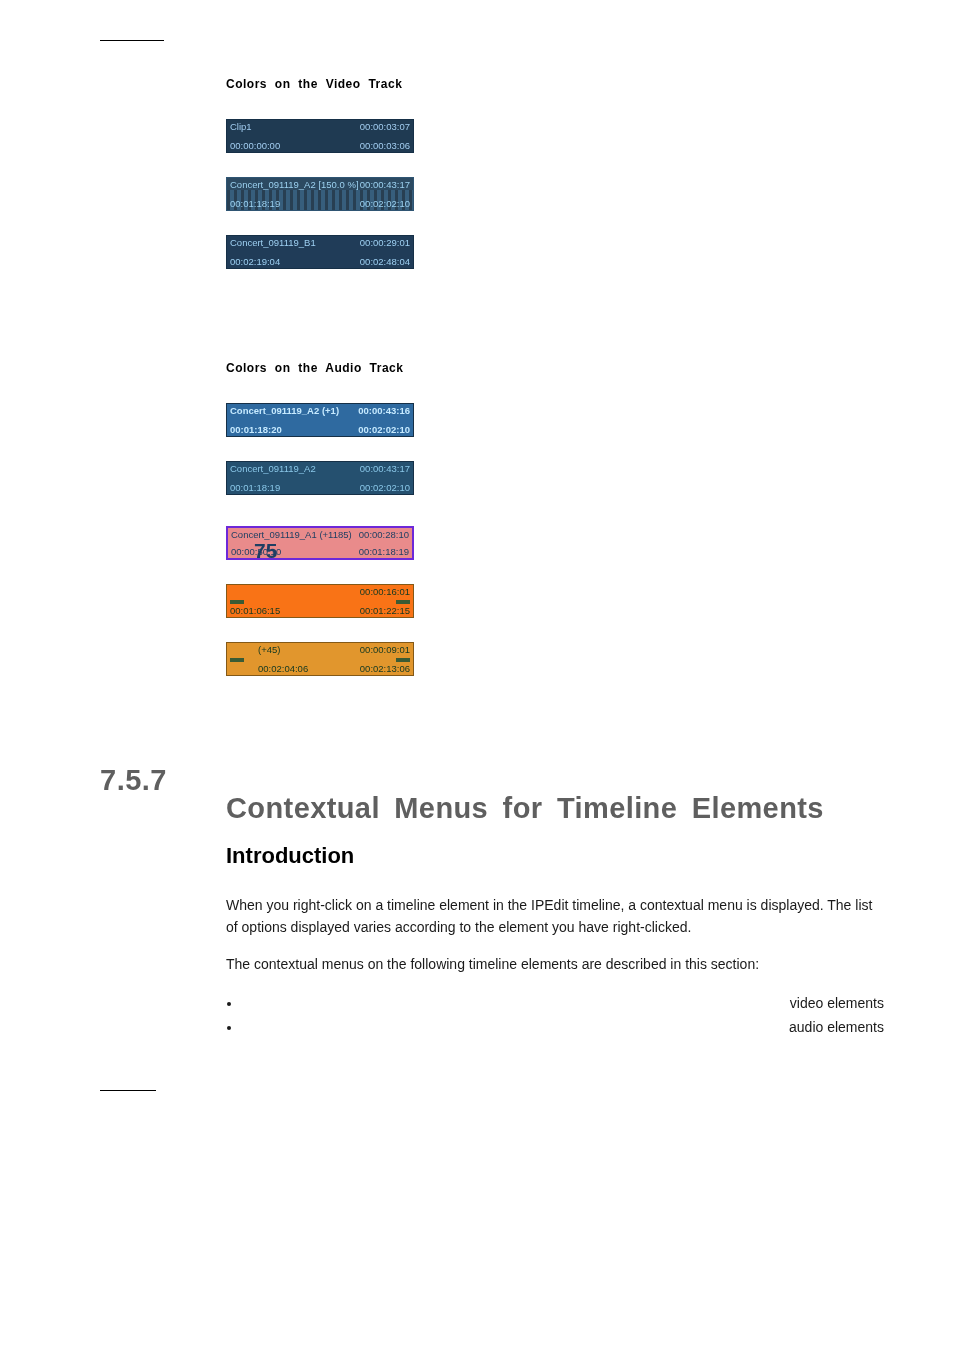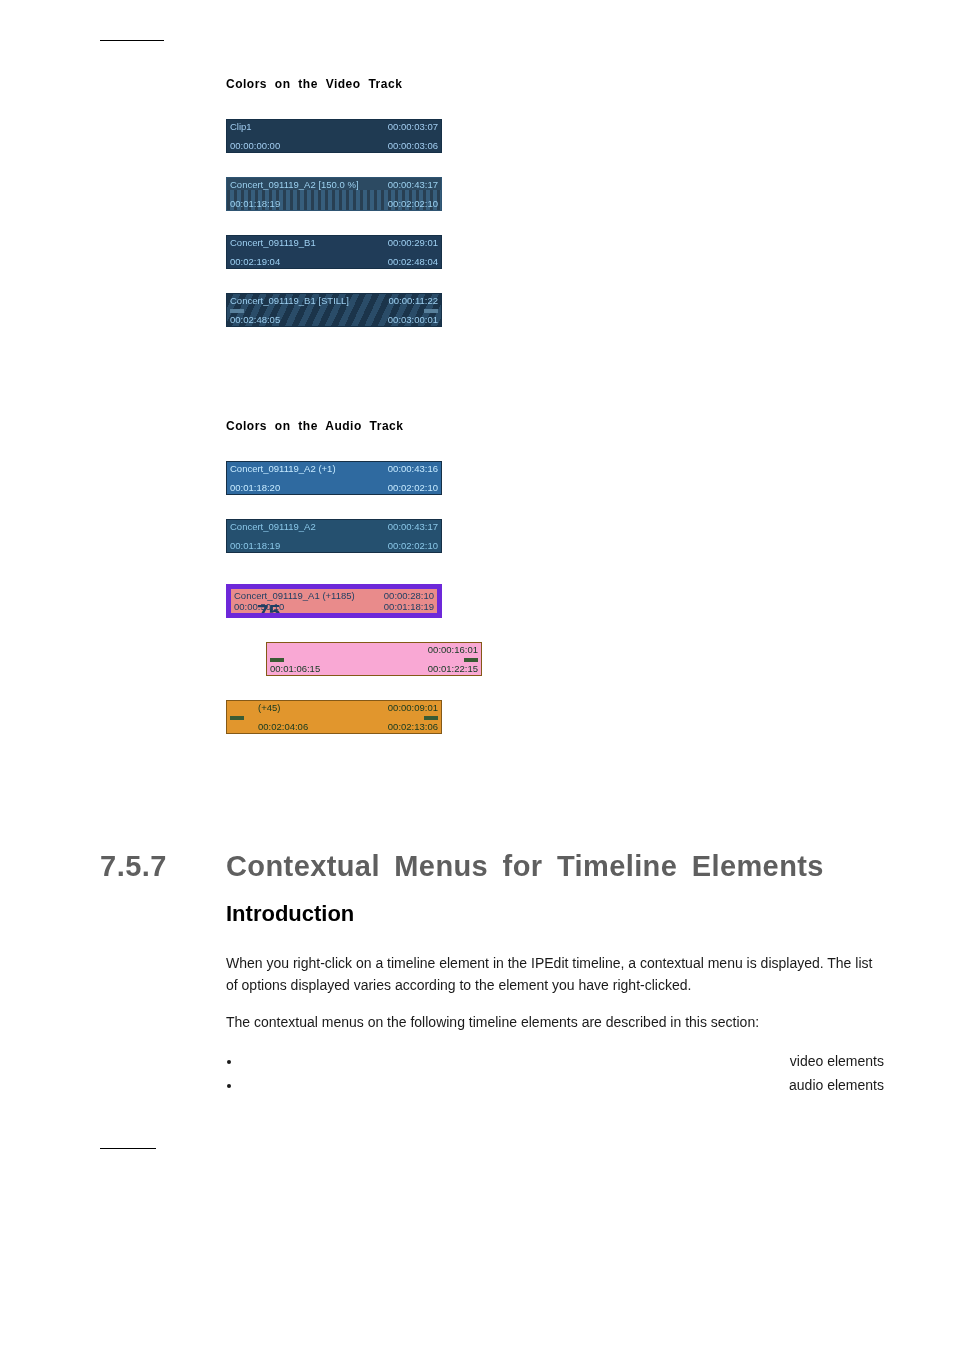--- a/index.html
+++ b/index.html
@@ -30,21 +30,21 @@
   }
   .subhead-intro {
     font-size: 22px;
     font-weight: bold;
     margin: 0 0 26px 0;
   }
   .clipwrap {
     margin-bottom: 24px;
   }
   .clip {
-    width: 216px;
+    width: 188px;
     height: 34px;
     position: relative;
     font-family: Arial, sans-serif;
     font-size: 9.5px;
     line-height: 1;
     overflow: hidden;
   }
   .clip .lbl {
     position: absolute;
     white-space: nowrap;
@@ -76,38 +76,38 @@
   .v4 {
     background: #23405a;
     border: 1px solid #163047;
     color: #aed0ec;
     background-image: repeating-linear-gradient(115deg,#1b344a 0,#1b344a 6px,#2a4c68 6px,#2a4c68 12px);
   }
   .v4 .lbl { color: #9cceee; }
   .v4 .bar { position:absolute; width:14px; height:4px; background:#58809c; }
 
   
-  .a1 { background: #2f6aa0; border: 1px solid #163047; color: #b8dffb; }
+  .a1 { background: #2f6aa0; border: 1px solid #163047; color: #b8dffb; font-weight: bold; }
   .a1 .lbl { color: #c6eaff; }
   .a2 { background: #25506f; border: 1px solid #163047; color: #7cbfe4; }
   .a2 .lbl { color: #8ac7e8; }
-  .a3 { background: #e98b8b; border: 5px solid #6d28d9; color: #2b4666; margin-top: 31px; }
+  .a3 { background: #e98b8b; border: 2px solid #6d28d9; color: #2b4666; margin-top: 31px; }
   .a3 .lbl { color: #1f3f63; }
-  .a4 { background: #f9a8d4; border: 1px solid #845917; color: #153a22; margin-left: 40px; }
+  .a4 { background: #f97316; border: 1px solid #845917; color: #153a22; }
   .a4 .lbl { color: #123821; }
   .a4 .bar { position:absolute; width:14px; height:4px; background:#3a5b34; }
   .a5 { background: #e1962d; border: 1px solid #845917; color: #153a22; }
   .a5 .lbl { color: #123821; padding-left: 28px; }
   .a5 .bar { position:absolute; width:14px; height:4px; background:#3a5b34; }
 
   .block-space { height: 68px; }
 
   .sec-row {
     display: flex;
-    align-items: flex-end;
+    align-items: flex-start;
     margin: 26px 0 18px 0;
   }
   .sec-num {
     font-size: 29px;
     font-weight: bold;
     color: #5f5f5f;
     width: 126px;
     flex-shrink: 0;
     letter-spacing: 0.5px;
     word-spacing: 1px;
@@ -176,30 +176,20 @@
 
     <div class="clipwrap">
       <div class="clip v3">
         <span class="lbl tl">Concert_091119_B1</span>
         <span class="lbl tr">00:00:29:01</span>
         <span class="lbl bl">00:02:19:04</span>
         <span class="lbl br">00:02:48:04</span>
       </div>
     </div>
 
-    <div class="clipwrap">
-      <div class="clip v4">
-        <span class="lbl tl">Concert_091119_B1 [STILL]</span>
-        <span class="lbl tr">00:00:11:22</span>
-        <div class="bar" style="left:3px; top:15px;"></div>
-        <div class="bar" style="right:3px; top:15px;"></div>
-        <span class="lbl bl">00:02:48:05</span>
-        <span class="lbl br">00:03:00:01</span>
-      </div>
-    </div>
 
     <div class="block-space"></div>
 
     <h3 class="subhead">Colors on the Audio Track</h3>
 
     <div class="clipwrap">
       <div class="clip a1">
         <span class="lbl tl">Concert_091119_A2 (+1)</span>
         <span class="lbl tr">00:00:43:16</span>
         <span class="lbl bl">00:01:18:20</span>

